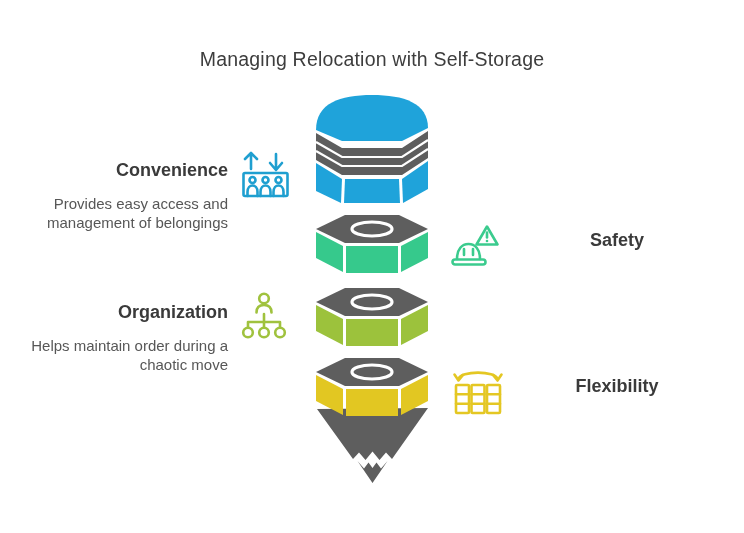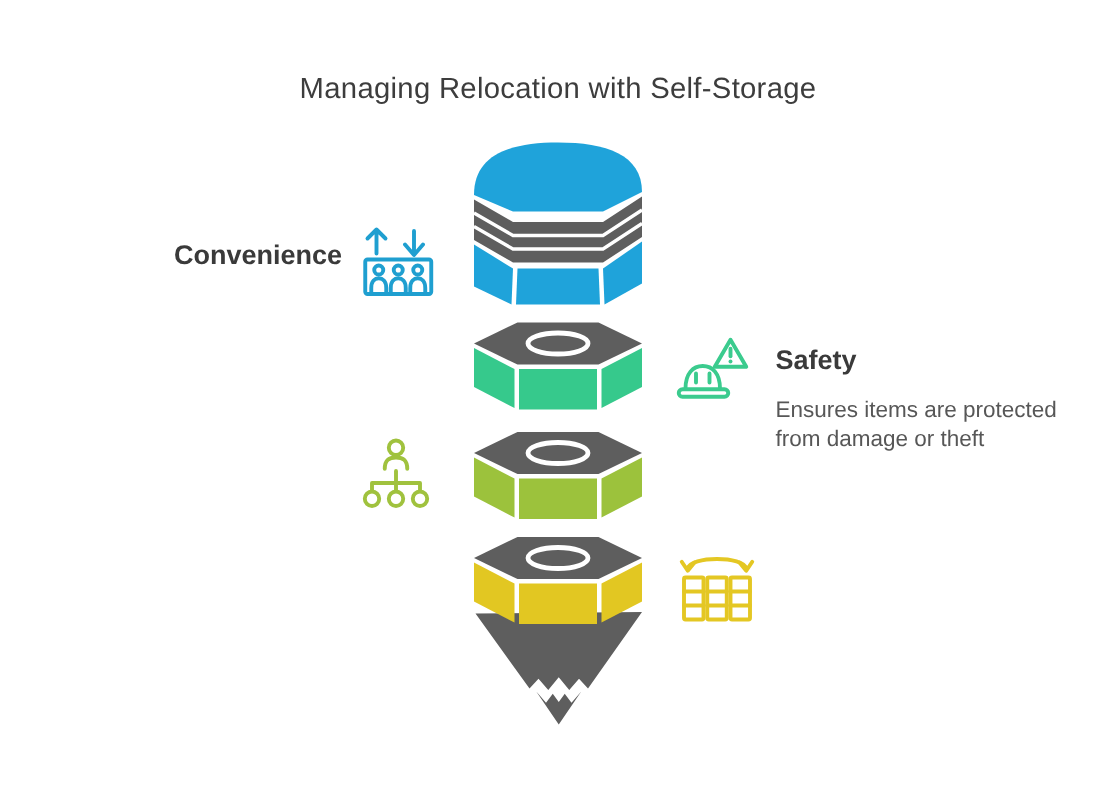--- a/index.html
+++ b/index.html
@@ -14,21 +14,21 @@
   }
   .item{position:absolute;}
   .item .heading{
     margin:0 0 13px 0;font-size:18px;font-weight:bold;
     color:var(--heading-text,#3a3a3a);
   }
   .item .desc{
     margin:0;font-size:15px;line-height:19px;color:var(--body-text,#575757);
   }
   .txt-left{text-align:right;}
-  .txt-right{text-align:left;}
+  .txt-right{text-align:center;}
   .icon{position:absolute;width:52px;height:52px;}
   .icon svg{width:100%;height:100%;}
   .icon path,.icon rect,.icon circle,.icon ellipse,.icon line{
     fill:none;stroke-width:2.6;stroke-linecap:round;stroke-linejoin:round;
   }
   .ic-blue  *{stroke:var(--icon-blue,#1f9fd0);}
   .ic-green *{stroke:var(--icon-green,#3bcb8e);}
   .ic-olive *{stroke:var(--icon-olive,#a0c23e);}
   .ic-yellow *{stroke:var(--icon-yellow,#e4c723);}
   .ic-green .fill-dot{fill:var(--icon-green,#3bcb8e);stroke:none;}
@@ -86,20 +86,21 @@
       <path class="f-gray" d="M316,372 L345,358 L399,358 L428,372 L399,386 L345,386 Z"></path>
       <ellipse class="wring" cx="372" cy="372" rx="20" ry="7"></ellipse>
       <path class="f-yellow" d="M316,375 L343,389 L343,415 L316,401 Z"></path>
       <path class="f-yellow" d="M346,389 L398,389 L398,416 L346,416 Z"></path>
       <path class="f-yellow" d="M401,389 L428,375 L428,401 L401,415 Z"></path>
     </g>
   </svg>
 
   <div class="item txt-left" style="left:18px;top:160px;width:210px;">
     <div class="heading">Convenience</div>
+    <p class="desc">Provides easy access and management of belongings</p>
   </div>
   <div class="icon ic-blue" style="left:240px;top:146px;">
     <svg viewBox="0 0 52 52">
       <path d="M11,23 L11,8 M5,13 L11,7 L17,13"></path>
       <path d="M36,8 L36,23 M30,17 L36,24 L42,17"></path>
       <rect x="3.5" y="27" width="44" height="23" rx="1.5"></rect>
       <circle cx="12.5" cy="34" r="3"></circle>
       <path d="M7.5,50 L7.5,46 C7.5,41.5 10,39.5 12.5,39.5 C15,39.5 17.5,41.5 17.5,46 L17.5,50"></path>
       <circle cx="25.5" cy="34" r="3"></circle>
       <path d="M20.5,50 L20.5,46 C20.5,41.5 23,39.5 25.5,39.5 C28,39.5 30.5,41.5 30.5,46 L30.5,50"></path>
@@ -113,23 +114,26 @@
       <path d="M7,40 C7,30 12,25 18.5,25 C25,25 30,30 30,40"></path>
       <path d="M14,30 L14,36 M23,30 L23,36"></path>
       <rect x="2.5" y="40.5" width="33" height="5" rx="2.5"></rect>
       <path d="M37,7.5 L47.5,25.5 L26.5,25.5 Z"></path>
       <path d="M37,13.5 L37,18.5"></path>
       <circle class="fill-dot" cx="37" cy="22" r="1.3"></circle>
     </svg>
   </div>
   <div class="item txt-right" style="left:517px;top:230px;width:200px;">
     <div class="heading">Safety</div>
-    <p class="desc">Ensures items are protected from damage or theft</p>
   </div>
 
+  <div class="item txt-left" style="left:18px;top:302px;width:210px;">
+    <div class="heading">Organization</div>
+    <p class="desc">Helps maintain order during a chaotic move</p>
+  </div>
   <div class="icon ic-olive thin" style="left:238px;top:291px;">
     <svg viewBox="0 0 52 52">
       <circle cx="26" cy="7.5" r="4.8"></circle>
       <path d="M18.5,21.5 C18.5,15.5 21.5,14 26,14 C30.5,14 33.5,15.5 33.5,21.5"></path>
       <path d="M26,23 L26,31 M10,31 L42,31 M10,31 L10,36.5 M26,31 L26,36.5 M42,31 L42,36.5"></path>
       <circle cx="10" cy="41.5" r="4.8"></circle>
       <circle cx="26" cy="41.5" r="4.8"></circle>
       <circle cx="42" cy="41.5" r="4.8"></circle>
     </svg>
   </div>
@@ -141,15 +145,16 @@
       <path d="M41,12 L45.5,17.5 L49.5,11.5"></path>
       <rect x="4" y="22" width="13" height="28" rx="1"></rect>
       <path d="M4,31.3 L17,31.3 M4,40.7 L17,40.7"></path>
       <rect x="19.5" y="22" width="13" height="28" rx="1"></rect>
       <path d="M19.5,31.3 L32.5,31.3 M19.5,40.7 L32.5,40.7"></path>
       <rect x="35" y="22" width="13" height="28" rx="1"></rect>
       <path d="M35,31.3 L48,31.3 M35,40.7 L48,40.7"></path>
     </svg>
   </div>
   <div class="item txt-right" style="left:517px;top:376px;width:200px;">
+    <div class="heading">Flexibility</div>
   </div>
 
 </div>
 
 </body></html>

